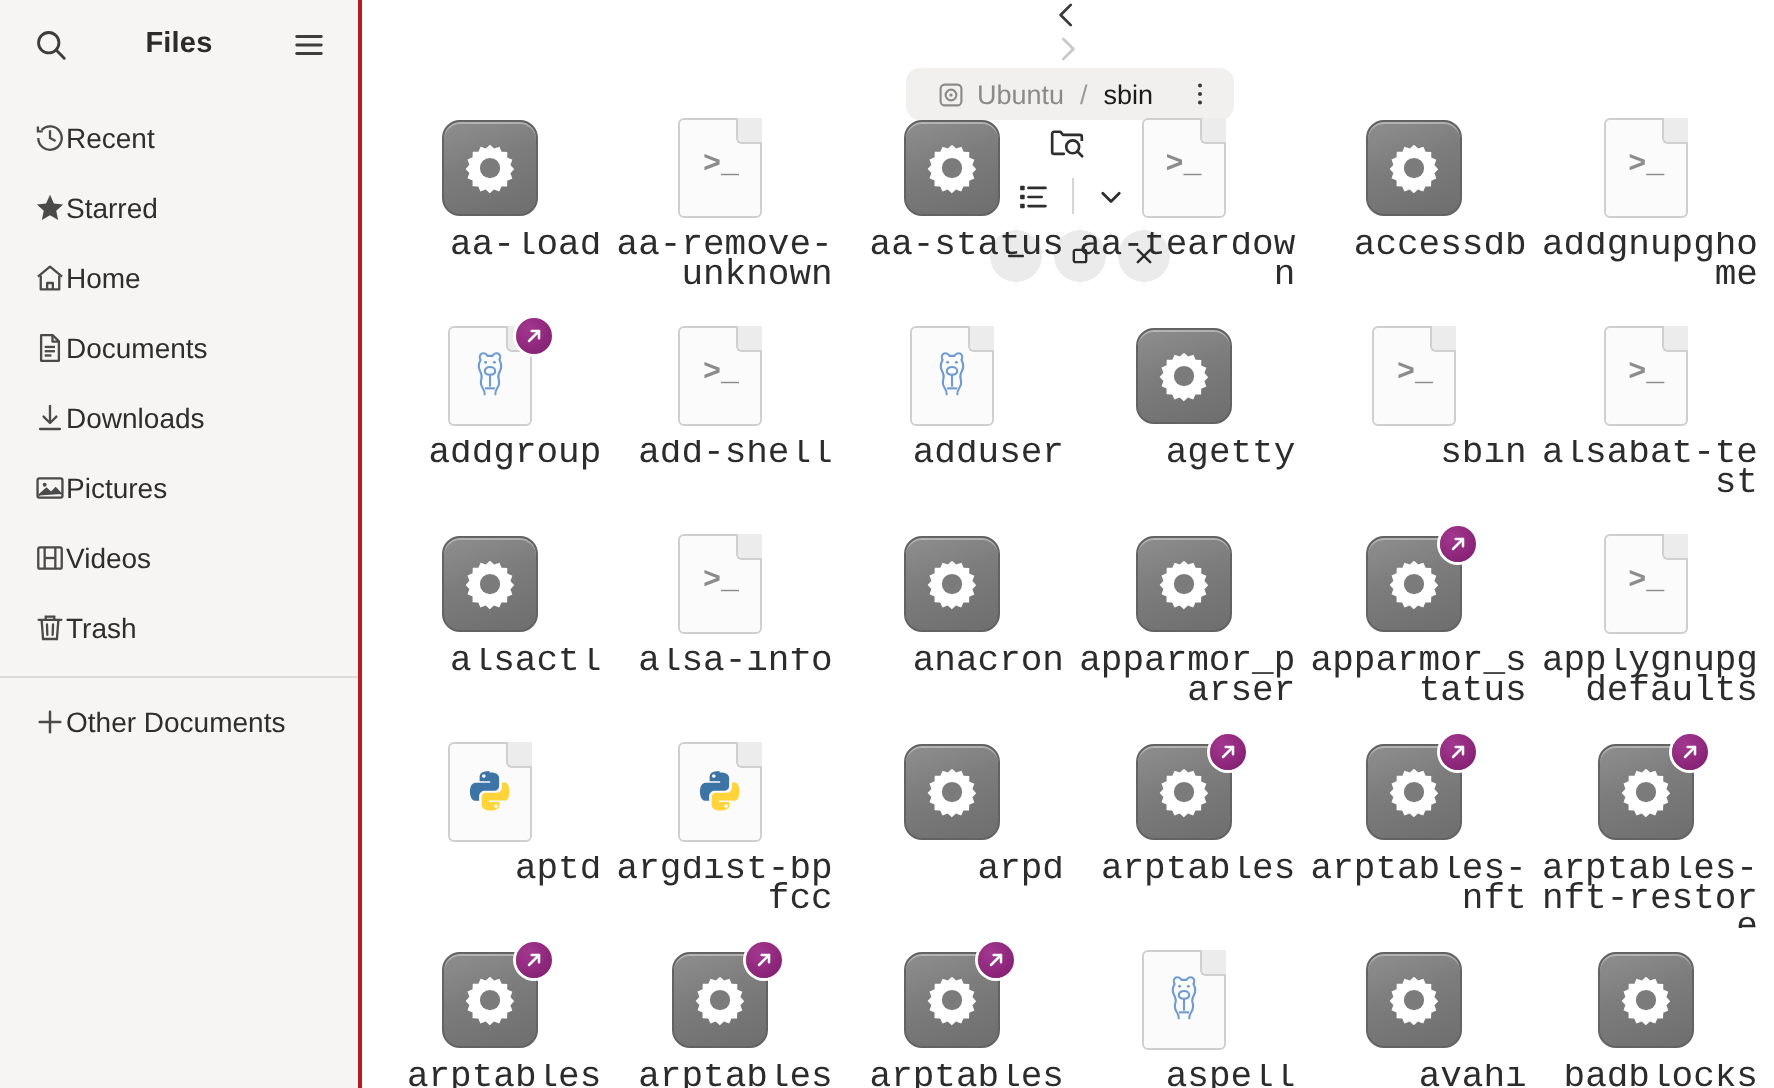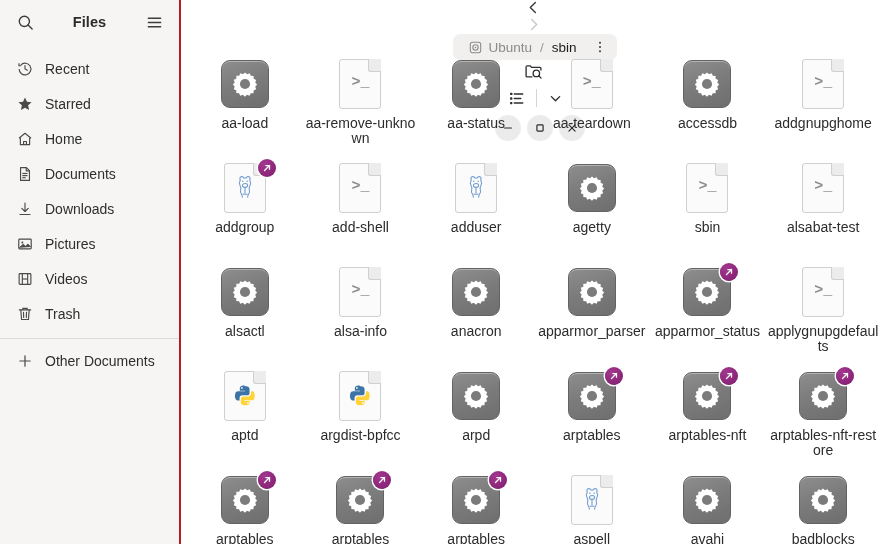--- a/index.html
+++ b/index.html
@@ -27,21 +27,21 @@
     width: 30px; height: 30px; border-radius: 6px;
     display: flex; align-items: center; justify-content: center;
     color: #3d3d3d; cursor: pointer;
   }
   .hdr-title {
     flex: 1; text-align: center; font-size: 14.5px; font-weight: bold;
     color: #2b2b2b; letter-spacing: .1px;
   }
   .places { padding-top: 6px; }
   .place {
-    display: flex; align-items: center; gap: 12px;
+    display: flex; align-items: center; gap: 0;
     height: 32px; margin: 3px 7px; padding: 0 9px;
     border-radius: 6px; cursor: pointer;
   }
   .place .ico {
     width: 17px; height: 17px; flex: 0 0 17px;
     display: flex; align-items: center; justify-content: center;
     color: #4a4a4a;
   }
   .place .lbl { font-size: 14px; color: #2e2e2e; white-space: nowrap; }
   .sb-divider { height: 1px; background: #dcdad5; margin: 8px 0 6px 0; }
@@ -136,23 +136,23 @@
   .page-glyph { font-size: 15px; color: #8c8c8c; font-family: "Liberation Mono", monospace; font-weight: bold; line-height: 1; margin-top: -4px; }
   
   .symlink {
     position: absolute; top: -3px; right: -5px;
     width: 18px; height: 18px; border-radius: 50%;
     background: radial-gradient(circle at 35% 30%, #a3378f 0%, #8a2478 70%, #761f66 100%);
     display: flex; align-items: center; justify-content: center;
     box-shadow: 0 0 0 1.5px #fff;
   }
   .label {
-    font-size: 14px; color: #2c2c2c; text-align: center;
+    font-size: 18px; color: #2c2c2c; text-align: right;
     line-height: 14.5px; width: 100%; max-width: 120px;
-    word-break: break-all; overflow: hidden;
+    word-break: break-all; overflow: hidden; font-family: Liberation Mono, monospace;
   }
 </style>
 </head>
 <body>
 
 <div class="window">
 
   <div class="sidebar">
     <div class="sidebar-header">
       <div class="hdr-btn">

